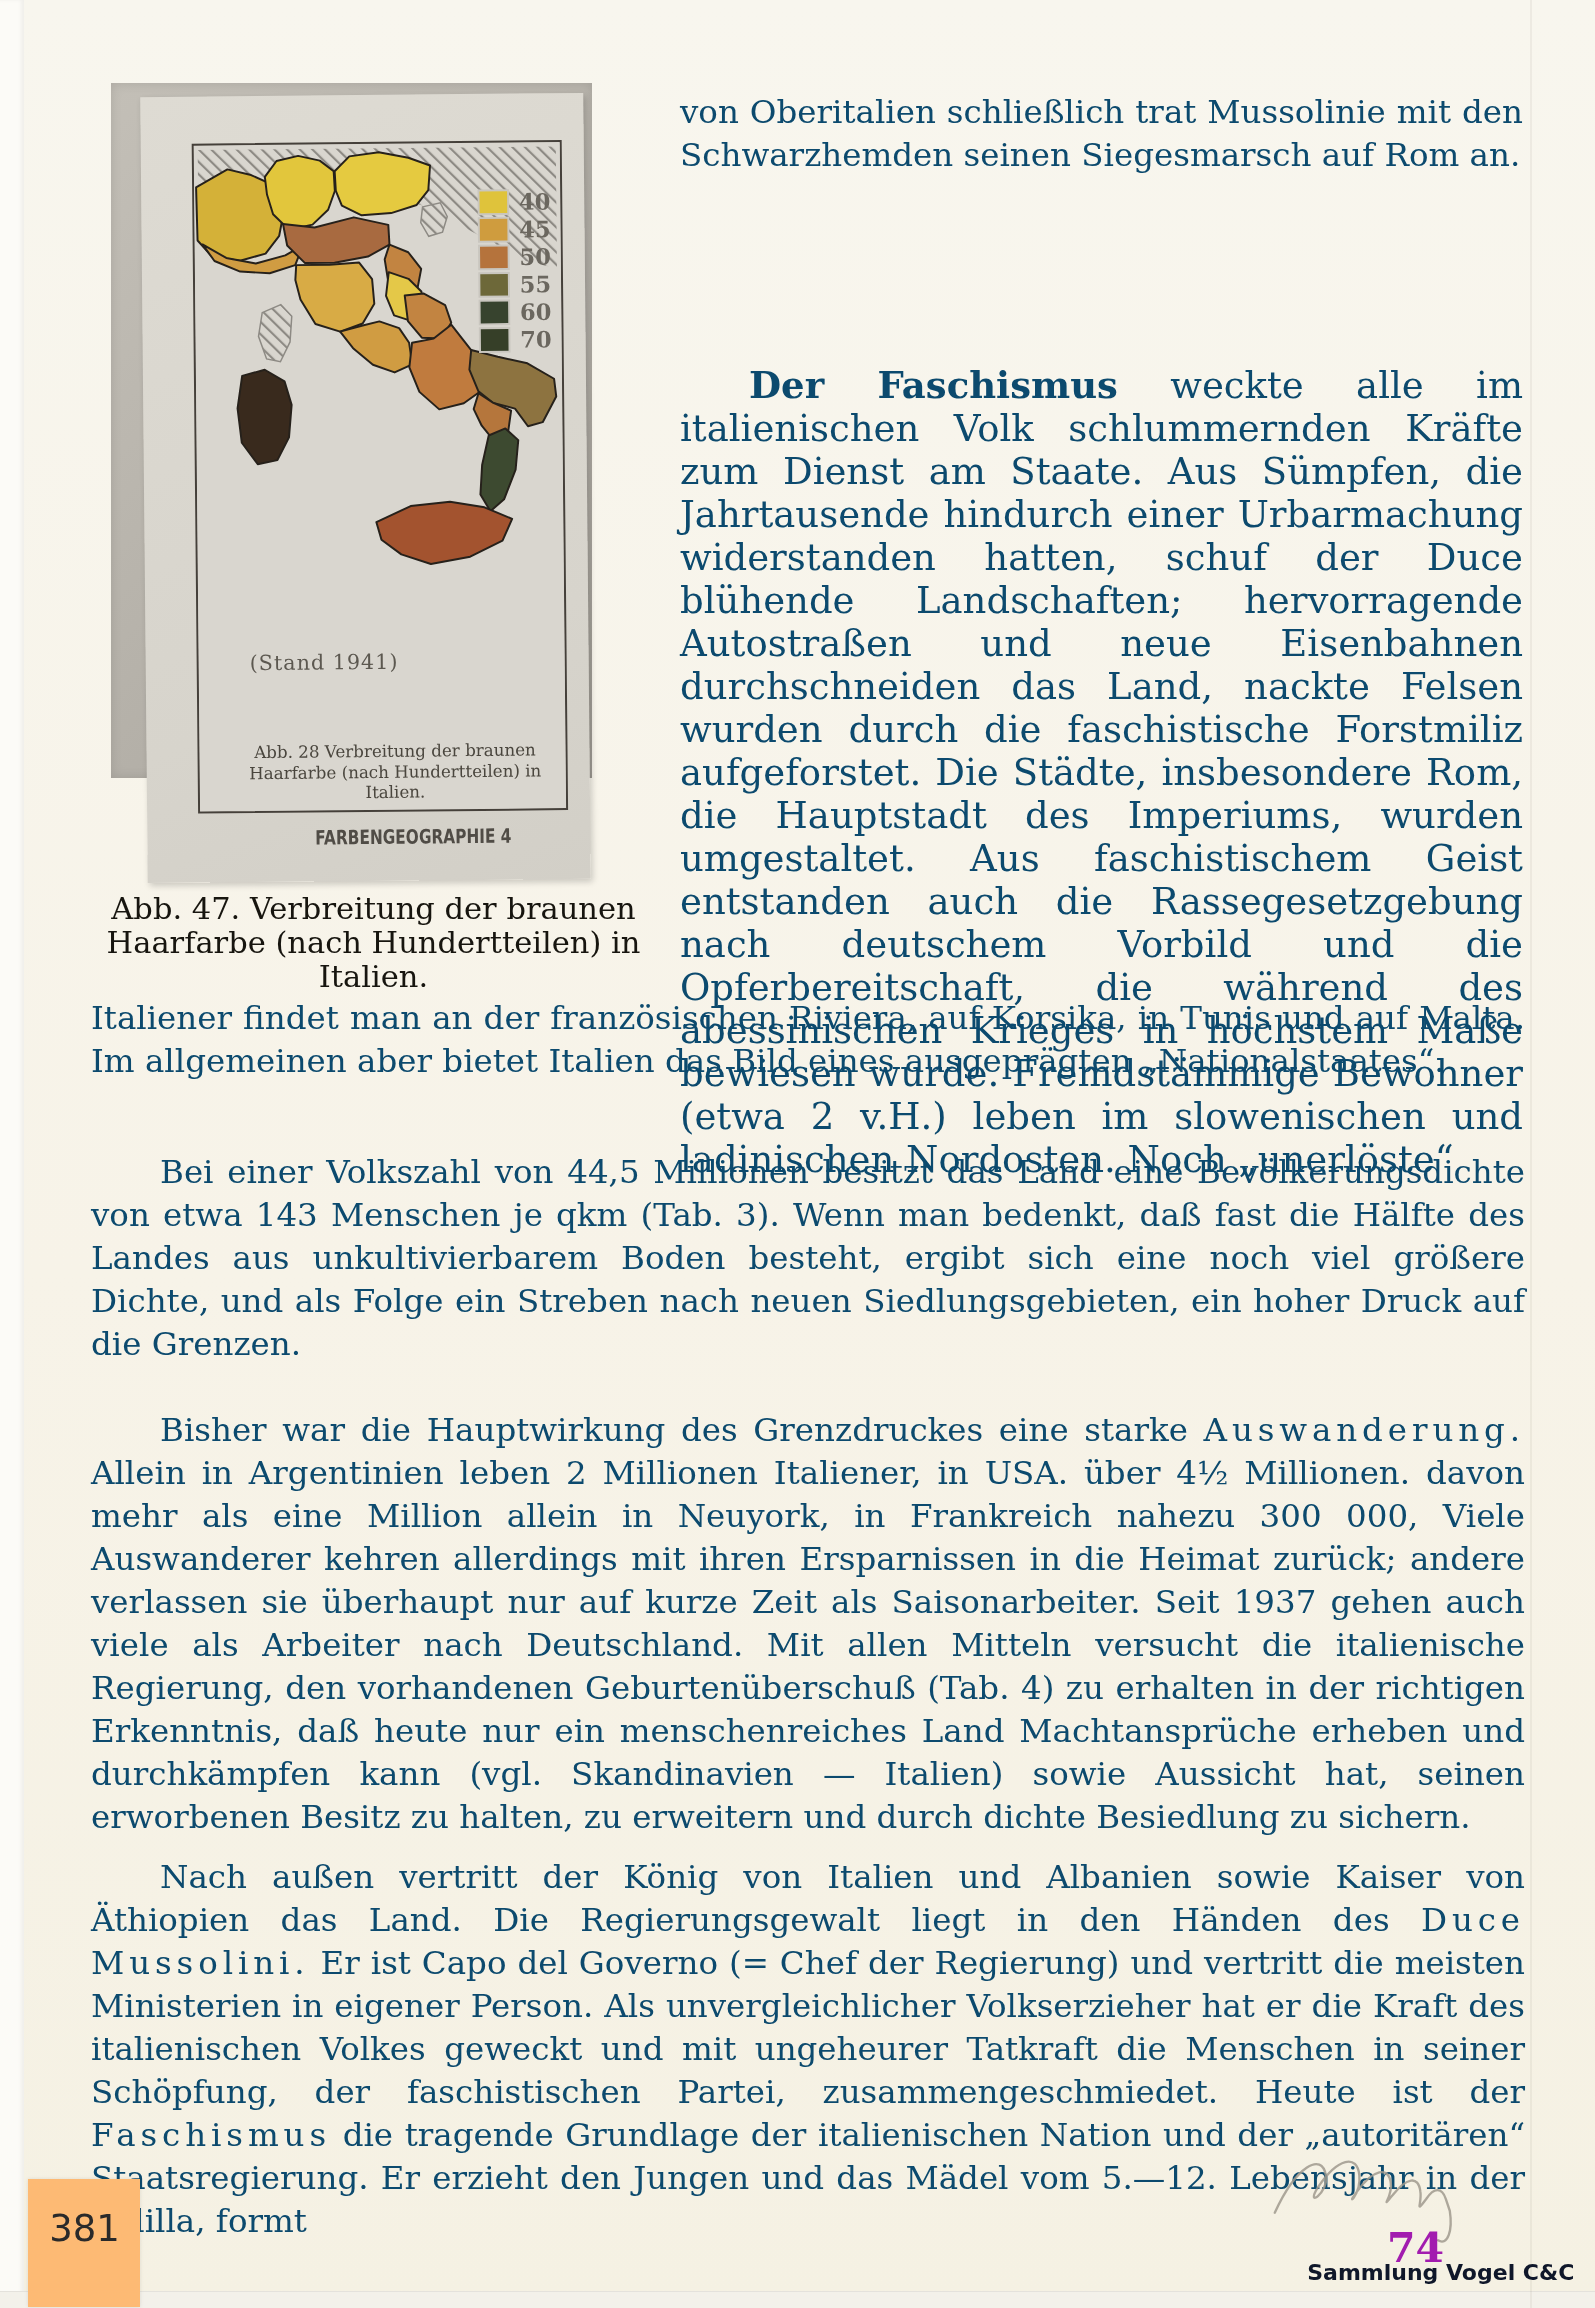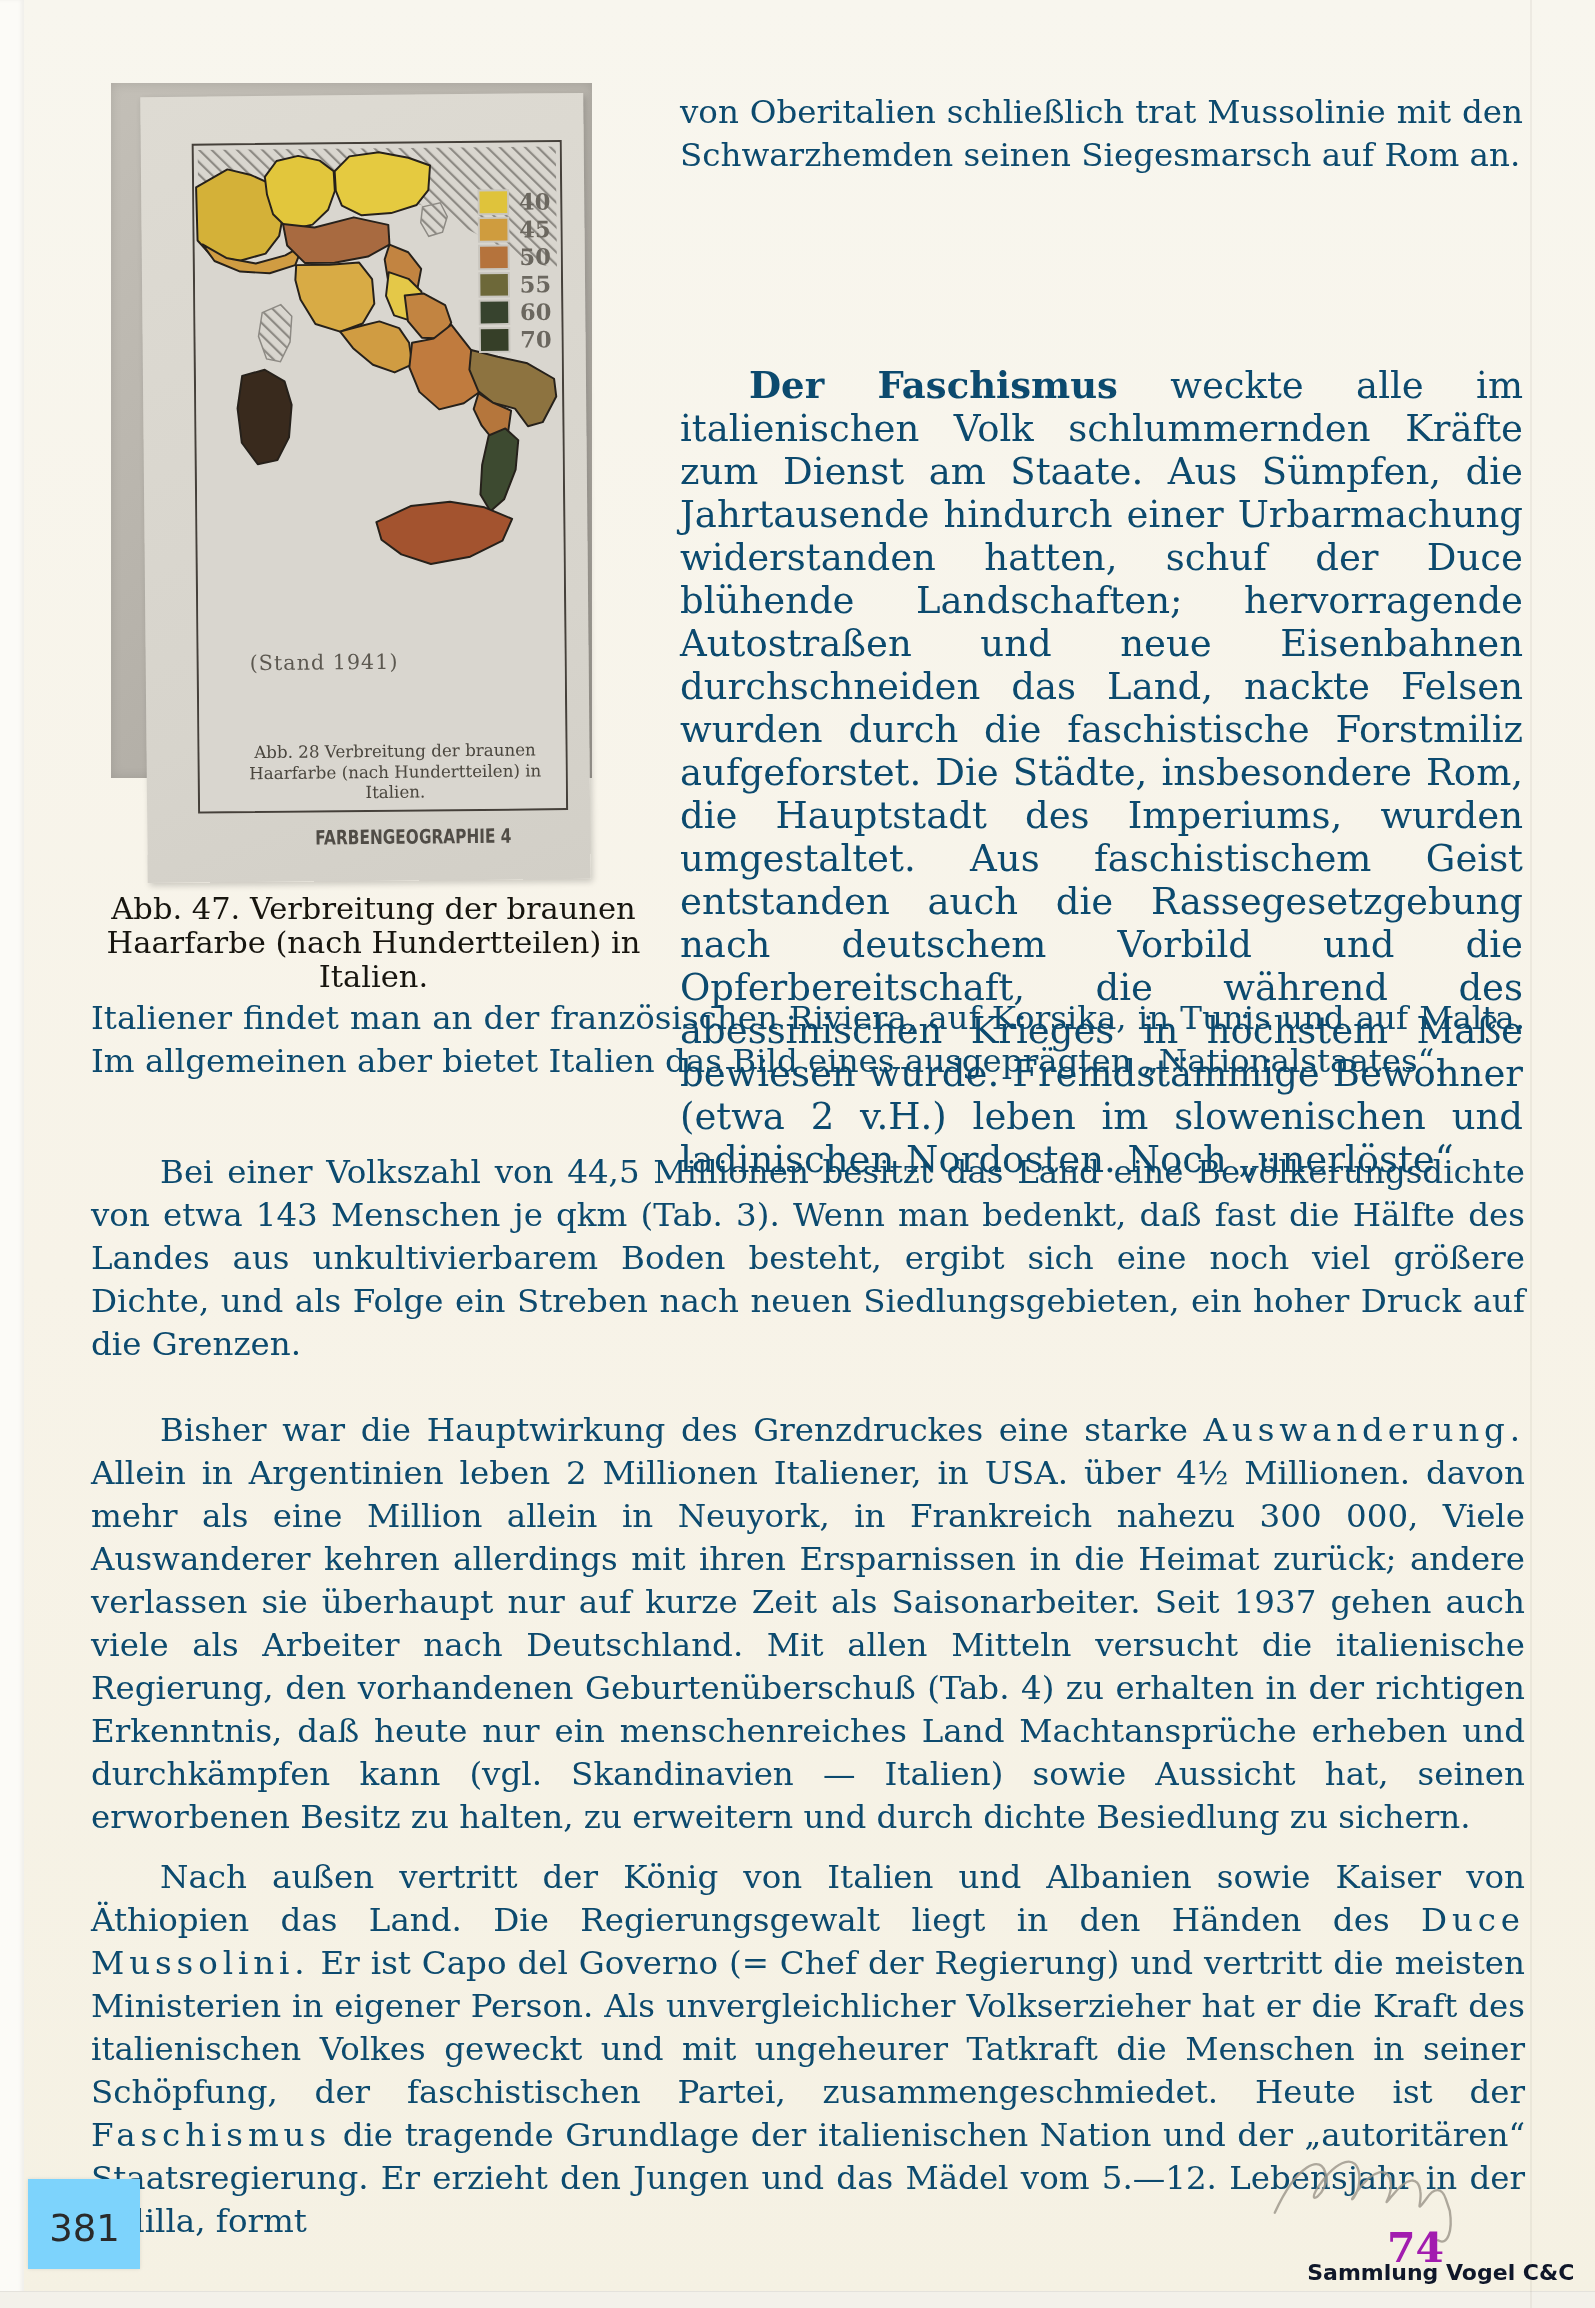--- a/index.html
+++ b/index.html
@@ -48,22 +48,22 @@
   .rc{left:680px;width:843px;}
   .fw{left:91px;width:1434px;}
   .indent{text-indent:69px;}
   .lead-bold{font-weight:bold;}
   .spaced{letter-spacing:4.9px;}
   .figure-caption{position:absolute;left:89px;top:892px;width:569px;
     text-align:center;font-size:30.5px;line-height:34px;color:#17150f;
     white-space:pre-line;}
 
   
-  .inventory-sticker{position:absolute;left:27.6px;top:2179px;width:112px;height:90px;
-    background:#7dd3fc;box-shadow:0 0 3.9px rgba(0,0,0,0.10);z-index:5;text-decoration:underline;}
+  .inventory-sticker{position:absolute;left:27.6px;top:2179px;width:112px;height:128px;
+    background:#fdba74;box-shadow:0 0 3.9px rgba(0,0,0,0.10);z-index:5;text-decoration:underline;}
   .inventory-sticker .num{position:absolute;left:21.7px;top:27.6px;
     font-family:"DejaVu Sans","Liberation Sans",sans-serif;
     font-size:37px;color:#2a2a2a;}
   .signature{position:absolute;left:1261px;top:2136px;width:236px;height:128px;}
   .page-number{position:absolute;left:1387px;top:2224px;
     font-size:41px;font-weight:bold;color:#a21caf;}
   .collection-stamp{position:absolute;right:21.7px;top:2260px;
     font-family:"DejaVu Sans","Liberation Sans",sans-serif;
     font-weight:bold;font-size:22px;color:#0f172a;}
 </style>

